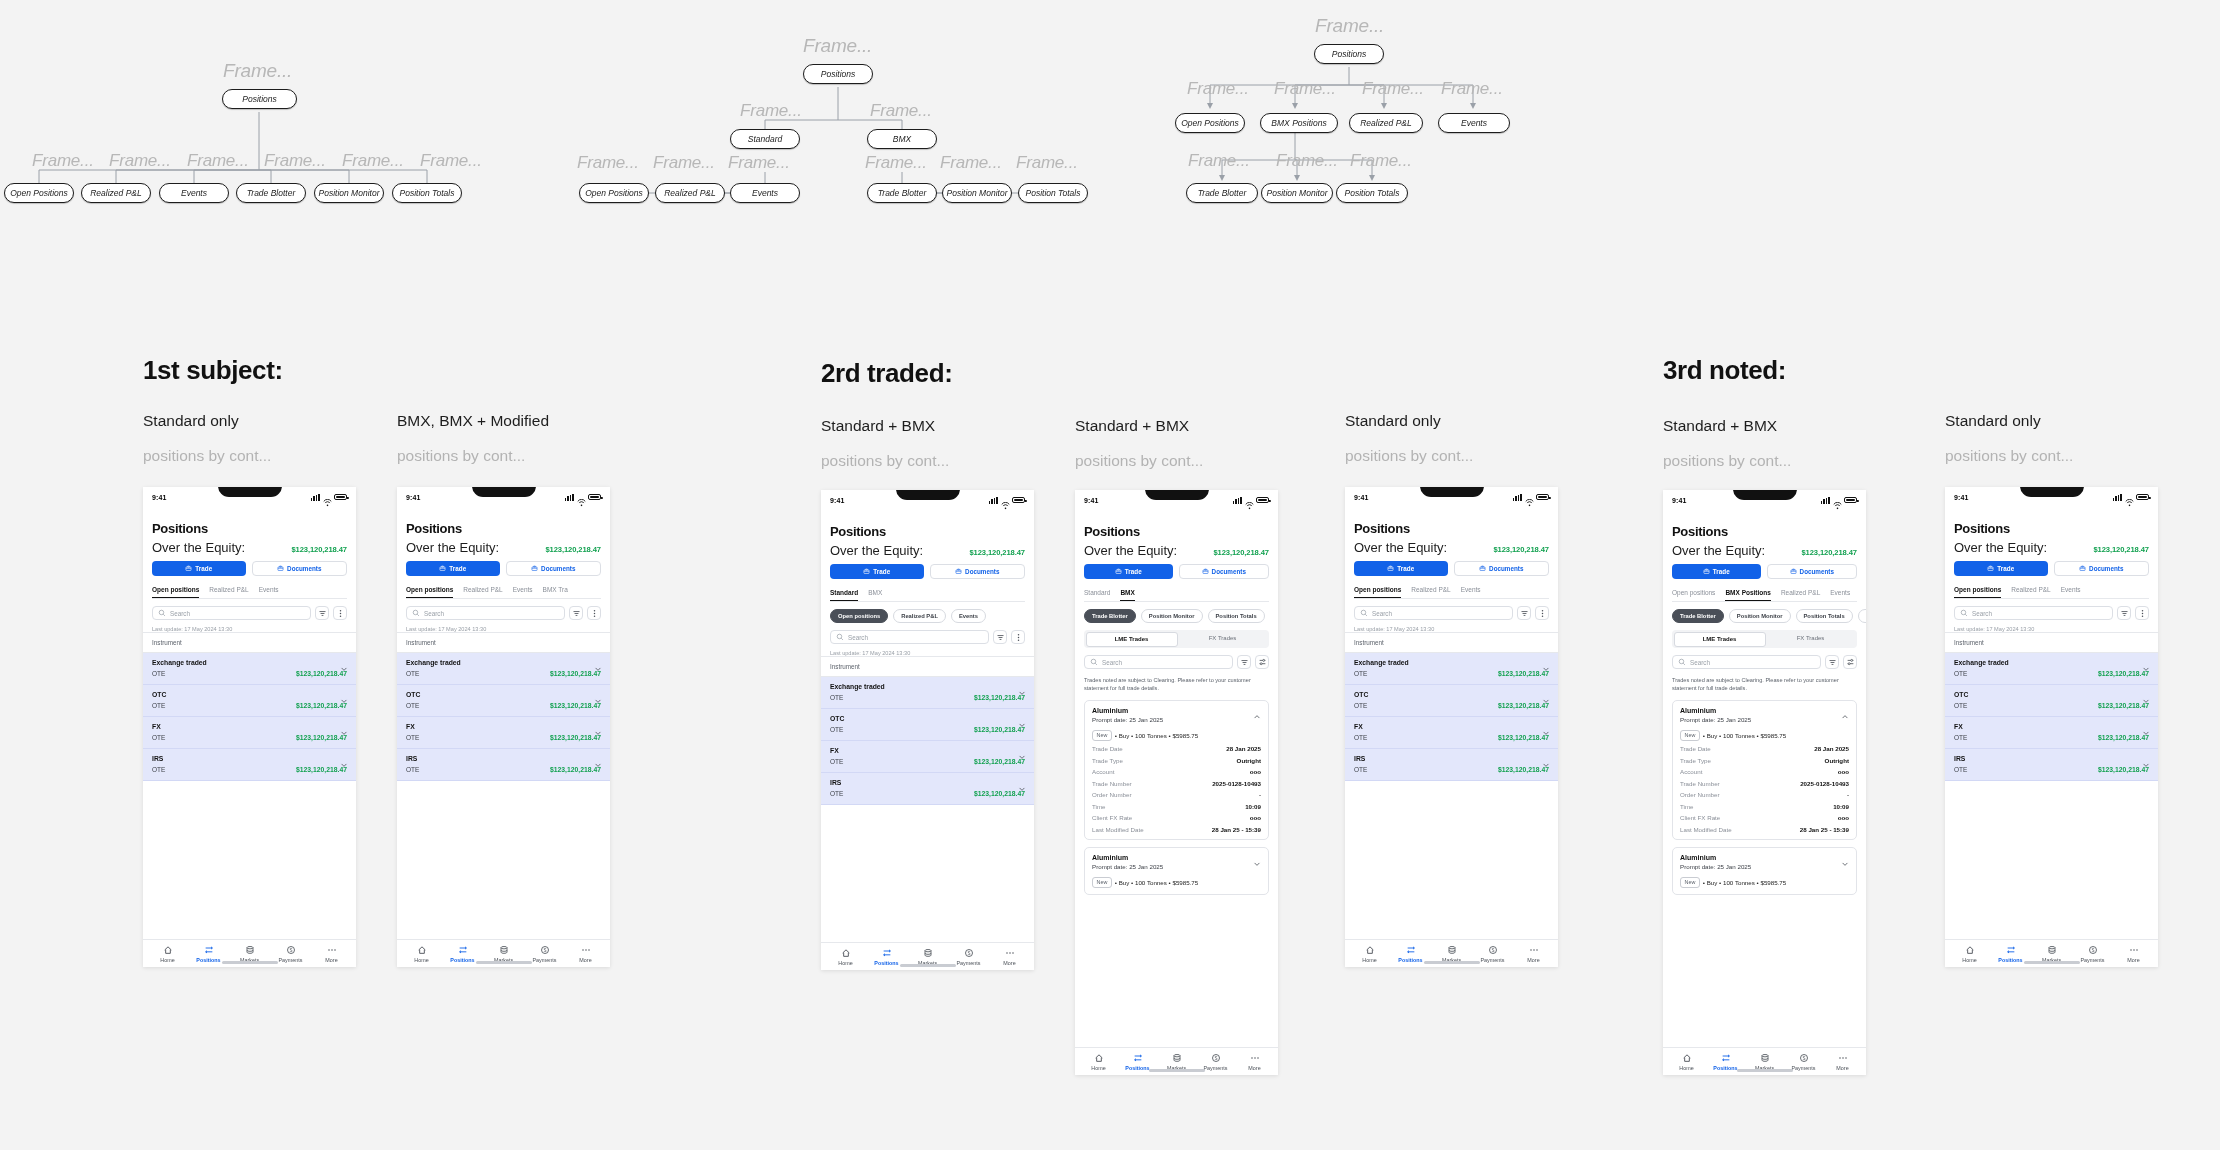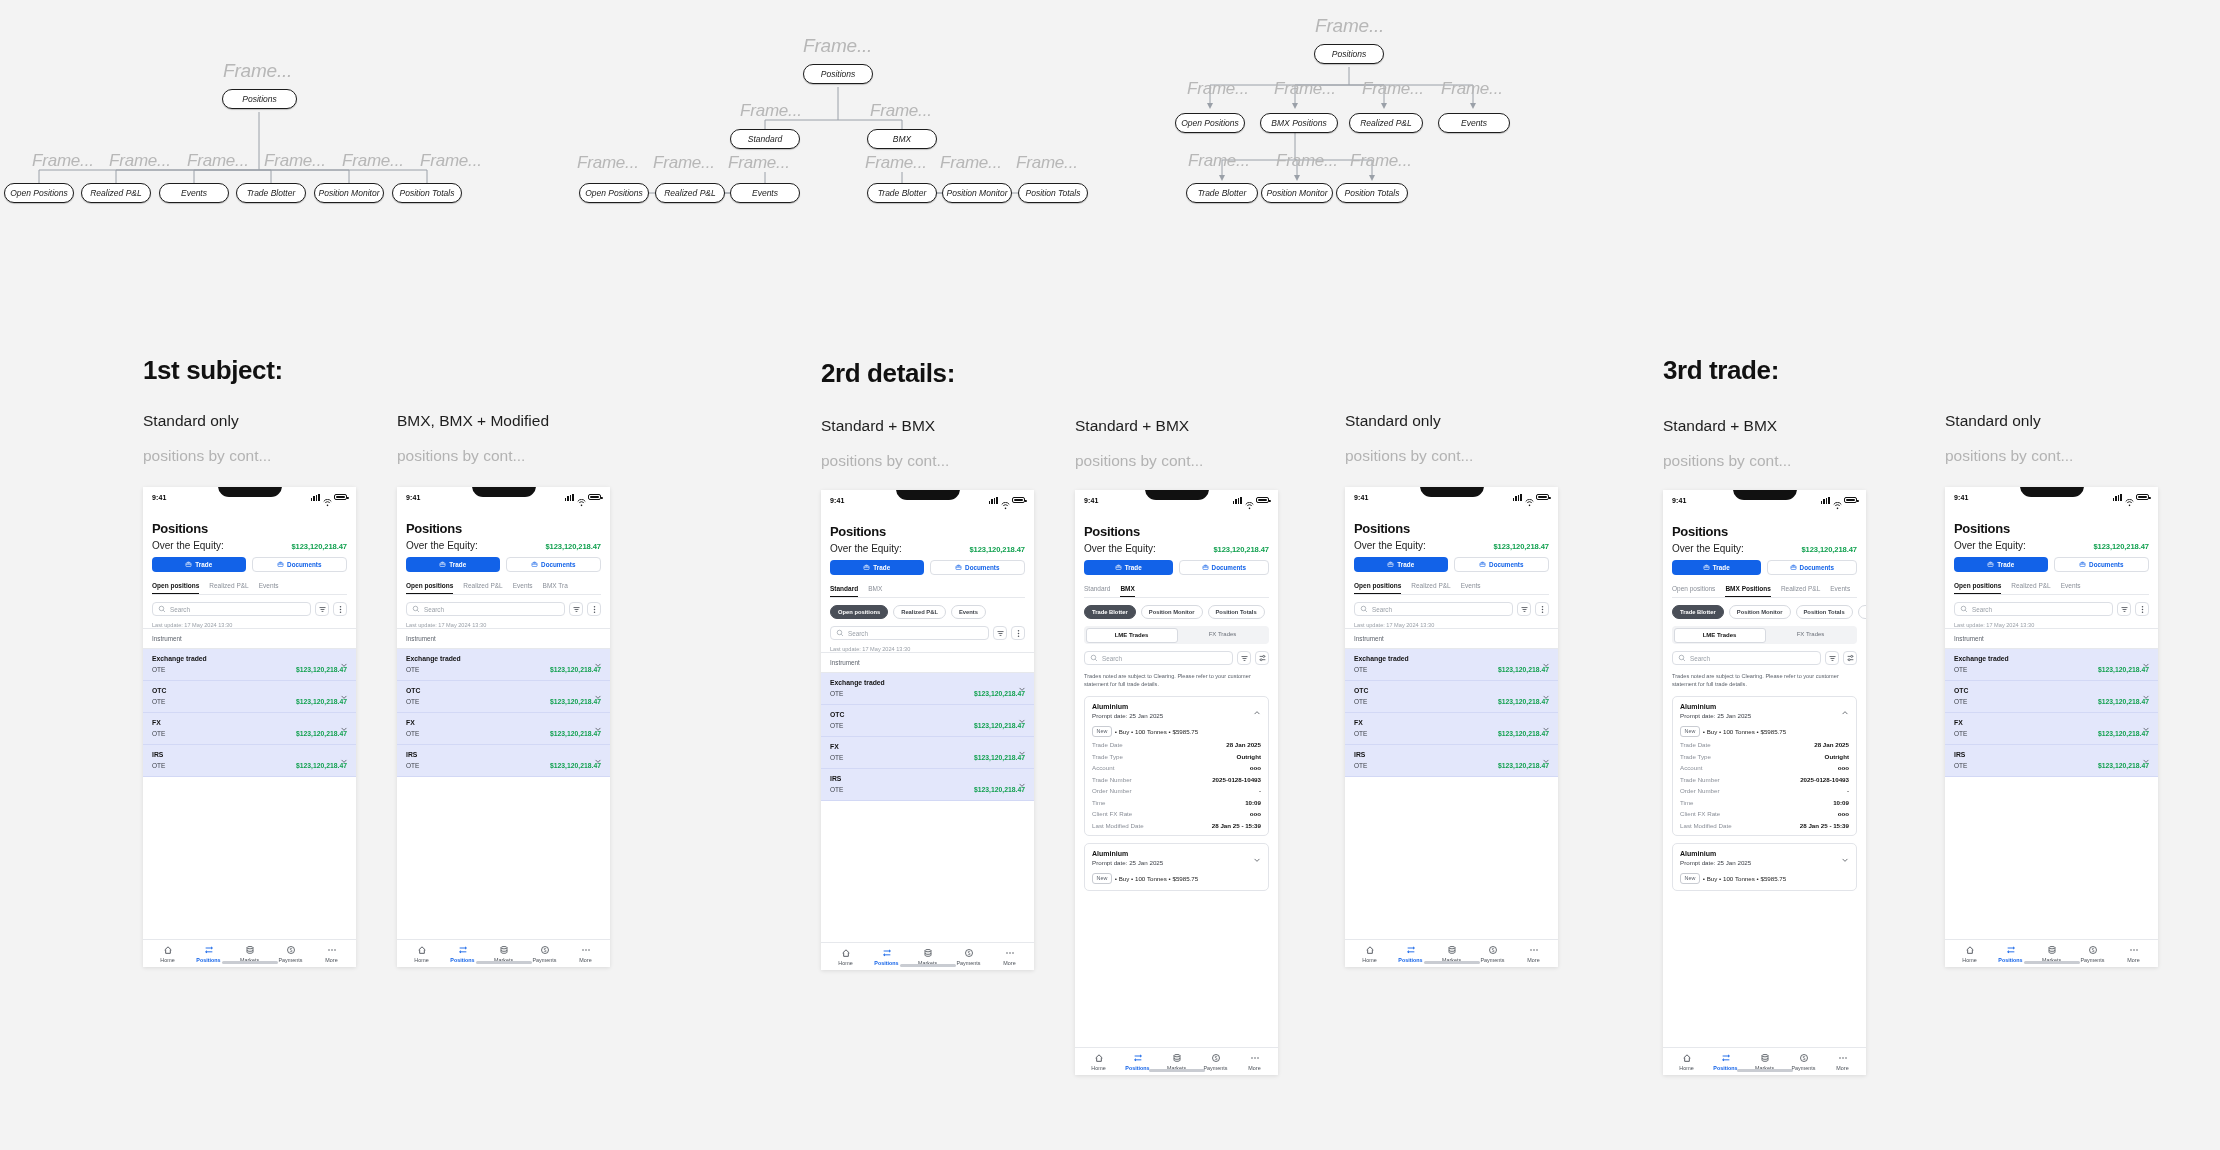--- a/index.html
+++ b/index.html
@@ -69,21 +69,21 @@
   .bars i:nth-child(1){height:3px} .bars i:nth-child(2){height:4.4px}
   .bars i:nth-child(3){height:5.6px} .bars i:nth-child(4){height:7px}
   .wifi { width:9px; height:7px; position:relative; }
   .battery { width:13px; height:6.5px; border:1px solid #111; border-radius:2px; position:relative; }
   .battery::after{content:"";position:absolute;left:1px;top:1px;bottom:1px;right:1px;background:#111;border-radius:1px;}
   .battery::before{content:"";position:absolute;right:-2.5px;top:1.8px;width:1.3px;height:2.6px;background:#111;border-radius:0 1px 1px 0;}
 
   .p-body { padding: 0 9px; }
   .p-title { font-size: 13px; font-weight: bold; color:#111; margin-top: 14px; letter-spacing:-.3px;}
   .equity-row { display:flex; justify-content:space-between; align-items:baseline; margin-top: 4px; }
-  .equity-lbl { font-size: 10px; color:#1d1d1d;text-align:right; }
+  .equity-lbl { font-size: 13px; color:#1d1d1d;text-align:right; }
   .equity-val { font-size: 7.6px; font-weight: bold; color:#12a150; letter-spacing:-.1px;}
 
   .btn-row { display:flex; gap:6px; margin-top: 6px; }
   .btn {
     flex:1; height: 15px; border-radius: 4px;
     display:flex; align-items:center; justify-content:center; gap:3px;
     font-size: 6.3px; font-weight: bold;
   }
   .btn.primary { background:#1262e8; color:#fff; }
   .btn.ghost { background:#fff; border:1px solid #dcdfe5; color:#1262e8; }
@@ -256,22 +256,22 @@
   <div class="node" style="left:268px; top:108px; width:72px;">Events</div>
   <div class="frame-lbl" style="left:18px; top:146px;">Frame...</div>
   <div class="frame-lbl" style="left:106px; top:146px;">Frame...</div>
   <div class="frame-lbl" style="left:180px; top:146px;">Frame...</div>
   <div class="node" style="left:16px; top:178px; width:72px;">Trade Blotter</div>
   <div class="node" style="left:91px; top:178px; width:72px;">Position Monitor</div>
   <div class="node" style="left:166px; top:178px; width:72px;">Position Totals</div>
 </div>
 
 <div class="option-title" style="left:143px; top:355px;">1st subject:</div>
-<div class="option-title" style="left:821px; top:358px;">2rd details:</div>
-<div class="option-title" style="left:1663px; top:355px;">3rd trade:</div>
+<div class="option-title" style="left:821px; top:358px;">2rd traded:</div>
+<div class="option-title" style="left:1663px; top:355px;">3rd noted:</div>
 
 <div class="mock-caption" style="left:143px; top:412px;">
   <span>Standard only</span>
   <span class="sub">positions by cont...</span>
 </div>
 <div class="mock-caption" style="left:397px; top:412px;">
   <span>BMX, BMX + Modified</span>
   <span class="sub">positions by cont...</span>
 </div>
 <div class="mock-caption" style="left:821px; top:417px;">

